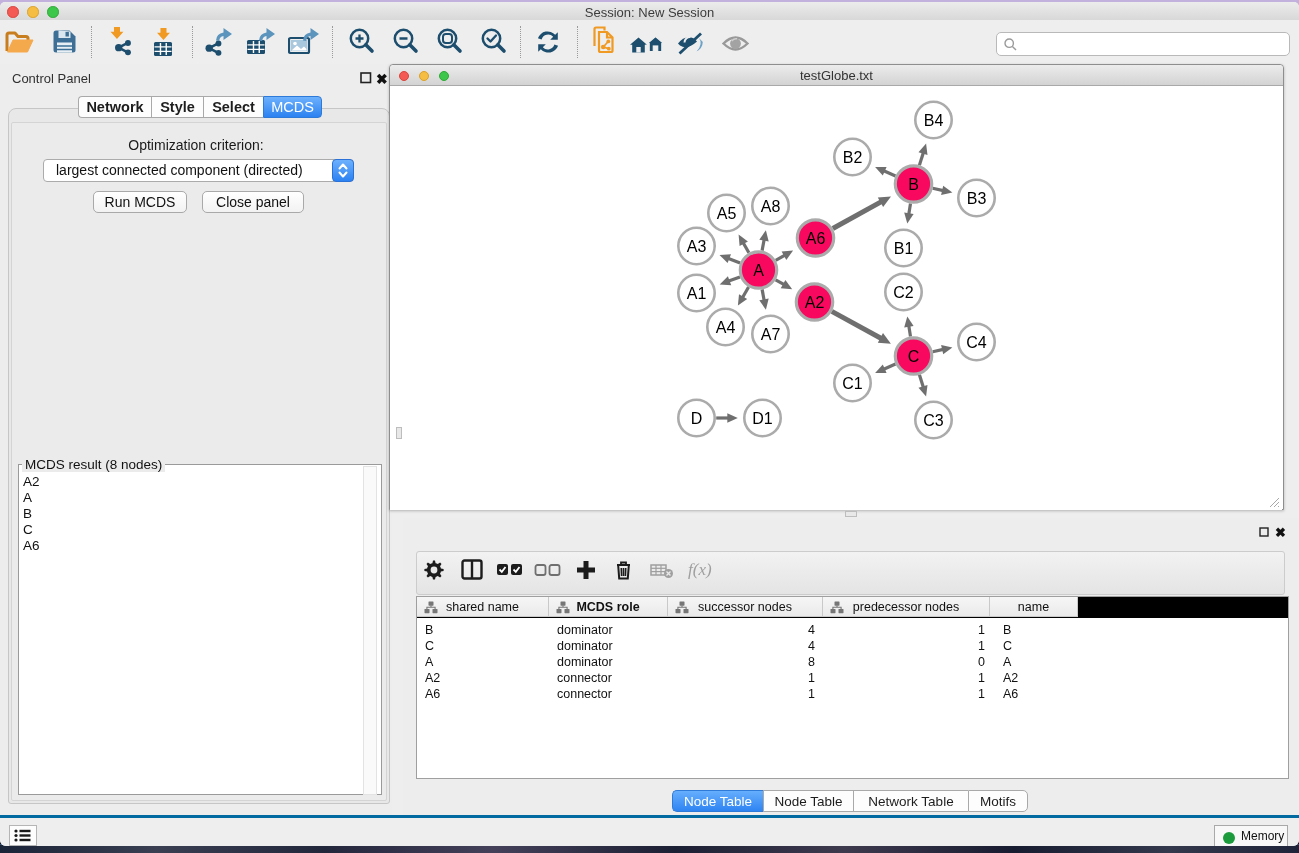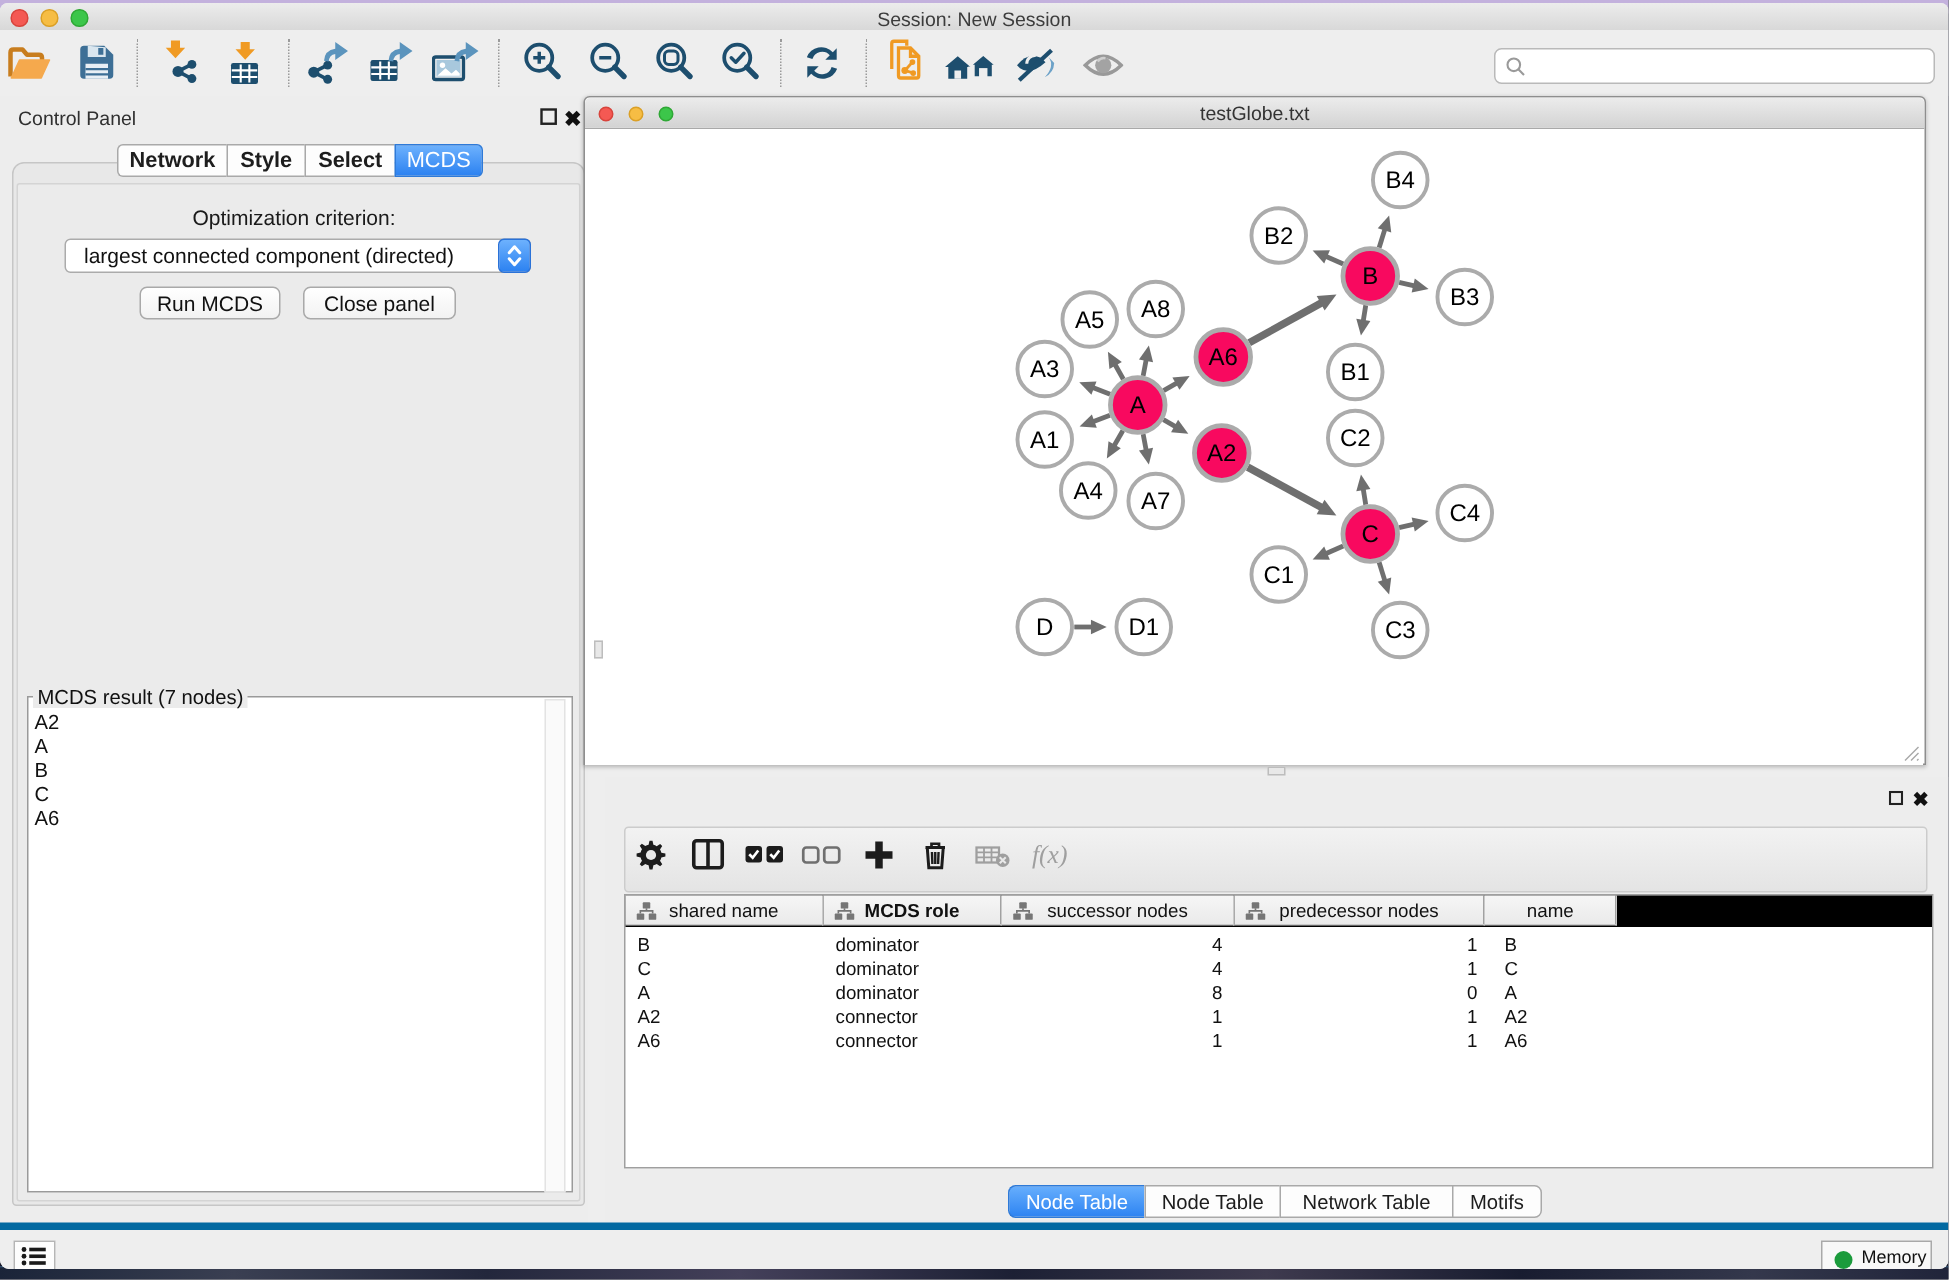--- a/index.html
+++ b/index.html
@@ -80,21 +80,21 @@
 #tbody { position:absolute; left:0; top:22px; font-size:12.5px; color:#111; }
 #tbody .cell { position:absolute; height:16px; line-height:16px; }
 #ttabs { position:absolute; left:269px; top:272px; height:22px; display:flex; font-size:13.5px; }
 #ttabs .tab { border:1px solid #a9a9a9; border-right:none; background:#fdfdfd; color:#1d1d1d;
   height:22px; line-height:21px; text-align:center; }
 #ttabs .tab:first-child { border-radius:5px 0 0 5px; }
 #ttabs .tab:last-child { border-radius:0 5px 5px 0; border-right:1px solid #a9a9a9; }
 #ttabs .tab.sel { background:linear-gradient(#66aefd,#2e84f2); color:#fff; border-color:#2e7ad8; }
 
 #statusbar { position:absolute; left:0; top:813px; width:1299px; height:31px;
-  background:#eeeeee; border-top:5px solid #0369a1; }
+  background:#eeeeee; border-top:3px solid #0369a1; }
 #listbtn { position:absolute; left:9px; top:7px; width:28px; height:21px;
   background:#fdfdfd; border:1px solid #b5b5b5; }
 #membtn { position:absolute; right:11px; top:7px; width:74px; height:23px;
   background:#f8f8f8; border:1px solid #a9a9a9; font-size:12px; color:#111;
   line-height:21px; text-align:left; padding-left:26px; }
 #membtn .dot { position:absolute; left:8px; top:5.5px; width:12px; height:12px;
   border-radius:50%; background:#1b9b3c; }
 </style>
 </head>
 <body>
@@ -270,21 +270,21 @@
     <div id="dropdown">
         <span class="txt">largest connected component (directed)</span>
       <span class="spin"><svg width="20" height="21" viewBox="0 0 20 21">
             <path d="M6.5 8.5 L10 4.5 L13.5 8.5" fill="none" stroke="#fff" stroke-width="2" stroke-linecap="round" stroke-linejoin="round"></path>
             <path d="M6.5 12.5 L10 16.5 L13.5 12.5" fill="none" stroke="#fff" stroke-width="2" stroke-linecap="round" stroke-linejoin="round"></path>
           </svg></span>
     </div>
     <div class="btn" style="left:93px;top:127px;width:94px;">Run MCDS</div>
     <div class="btn" style="left:202px;top:127px;width:102px;">Close panel</div>
     <div id="mcdsbox">
-      <div class="legend">MCDS result (7 nodes)</div>
+      <div class="legend">MCDS result (8 nodes)</div>
       <div class="items">A2<br>A<br>B<br>C<br>A6</div>
       <div class="sb"></div>
     </div>
   </div>
   <div id="netwin">
     <div id="nettitle">
       <div class="tls" style="left:9px;background:#f45953;border:0.5px solid #d8443c;"></div>
       <div class="tls" style="left:29px;background:#f6bd44;border:0.5px solid #dba026;"></div>
       <div class="tls" style="left:49px;background:#3cc64a;border:0.5px solid #2fa835;"></div>
       <div class="title">testGlobe.txt</div>

